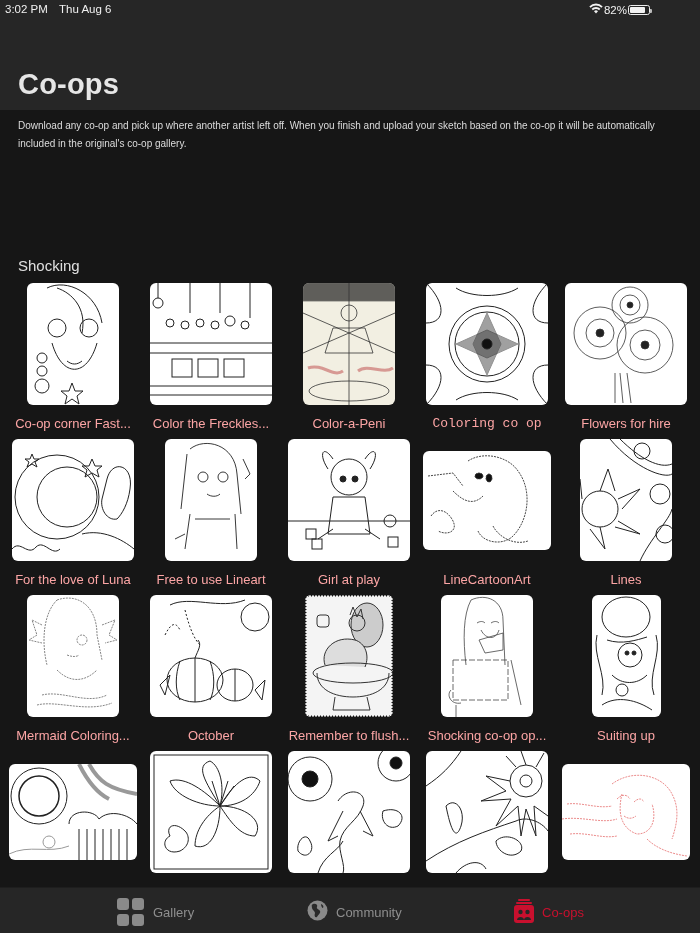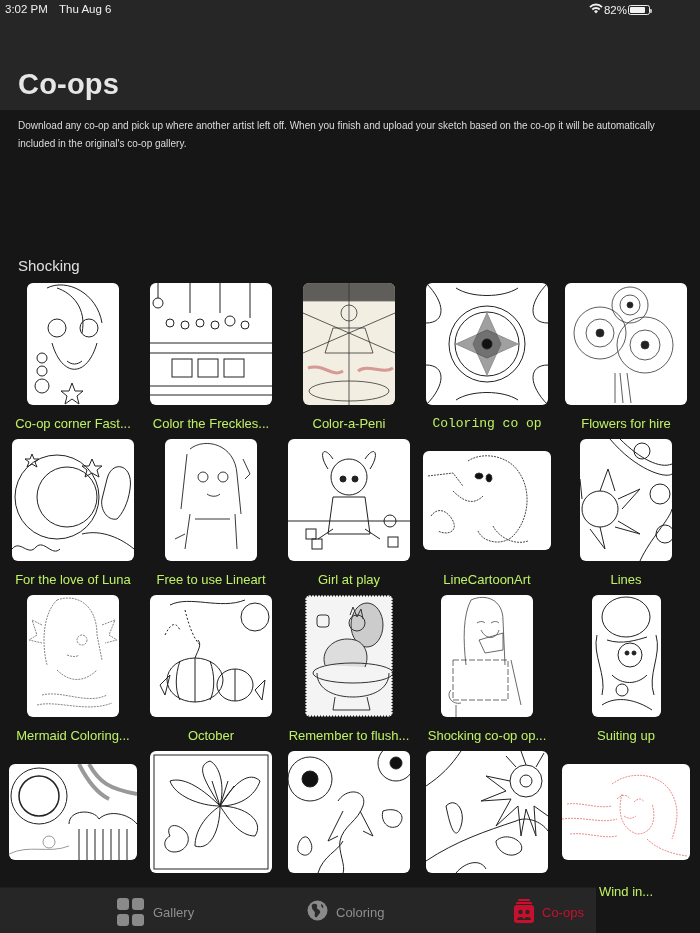--- a/index.html
+++ b/index.html
@@ -19,23 +19,23 @@
 
     .description { position: absolute; left: 18px; top: 117px; width: 650px; font-size: 10px; line-height: 17.5px; color: #dcdcdc; }
 
     .section-title { position: absolute; left: 18px; top: 257px; font-size: 15px; color: #e0e0e0; }
 
     .grid { position: absolute; left: 0; top: 280px; width: 700px; }
     .cell { position: absolute; width: 138px; height: 156px; }
     .thumb-wrap { position: absolute; left: 0; top: 0; width: 138px; height: 128px; display: flex; align-items: center; justify-content: center; }
     .thumb { background: #fff; border-radius: 6px; overflow: hidden; position: relative; }
     .thumb svg { display: block; width: 100%; height: 100%; }
-    .cell-label { position: absolute; left: 0; top: 136px; width: 138px; text-align: center; font-size: 13px; color: #bef264; white-space: nowrap; overflow: hidden; text-overflow: ellipsis; }
-
-    .tab-bar { position: absolute; left: 0; top: 887px; width: 596px; height: 46px; background: #262626; border-top: 1px solid #1e1e1e; }
+    .cell-label { position: absolute; left: 0; top: 136px; width: 138px; text-align: center; font-size: 13px; color: #fca5a5; white-space: nowrap; overflow: hidden; text-overflow: ellipsis; }
+
+    .tab-bar { position: absolute; left: 0; top: 887px; width: 700px; height: 46px; background: #262626; border-top: 1px solid #1e1e1e; }
     .tab { position: absolute; top: 10px; height: 28px; display: flex; align-items: center; gap: 8px; font-size: 13px; color: #8e8e8e; cursor: pointer; }
     .tab.active { color: #c8102e; }
     .gallery-icon { width: 28px; height: 28px; display: grid; grid-template-columns: 12px 12px; grid-gap: 3px; }
     .gallery-icon span { background: #8a8a8a; border-radius: 3px; width: 12px; height: 12px; }
   </style>
 </head>
 <body>
 
 <div class="header">
   <div class="status-bar">
@@ -509,21 +509,21 @@
     <span>Gallery</span>
   </div>
   <div class="tab" style="left:307px;">
     <span>
       <svg width="21" height="21" viewBox="0 0 21 21">
         <circle cx="10.5" cy="10.5" r="10" fill="#8a8a8a"></circle>
         <path d="M6 4 C9 3 11 5 10 7 C9 9 12 9 13 11 C14 13 11 15 10 17 C8 18 7 16 8 13 C8 11 5 10 5 8 C5 6 4 5 6 4 Z" fill="#2a2a2a"></path>
         <path d="M14 4 C16 5 17 6 16 8 C15 8 14 6 14 4 Z" fill="#2a2a2a"></path>
       </svg>
     </span>
-    <span>Coloring</span>
+    <span>Community</span>
   </div>
   <div class="tab active" style="left:514px;">
     <span>
       <svg width="20" height="24" viewBox="0 0 20 24">
         <rect x="4" y="0" width="12" height="2" rx="1" fill="#c8102e"></rect>
         <rect x="2" y="3" width="16" height="2" rx="1" fill="#c8102e"></rect>
         <rect x="0" y="6" width="20" height="18" rx="3" fill="#c8102e"></rect>
         <circle cx="6.5" cy="13" r="2.2" fill="#262626"></circle>
         <circle cx="13.5" cy="13" r="2.2" fill="#262626"></circle>
         <path d="M3 21 C3 17 10 17 10 21 Z" fill="#262626"></path>

